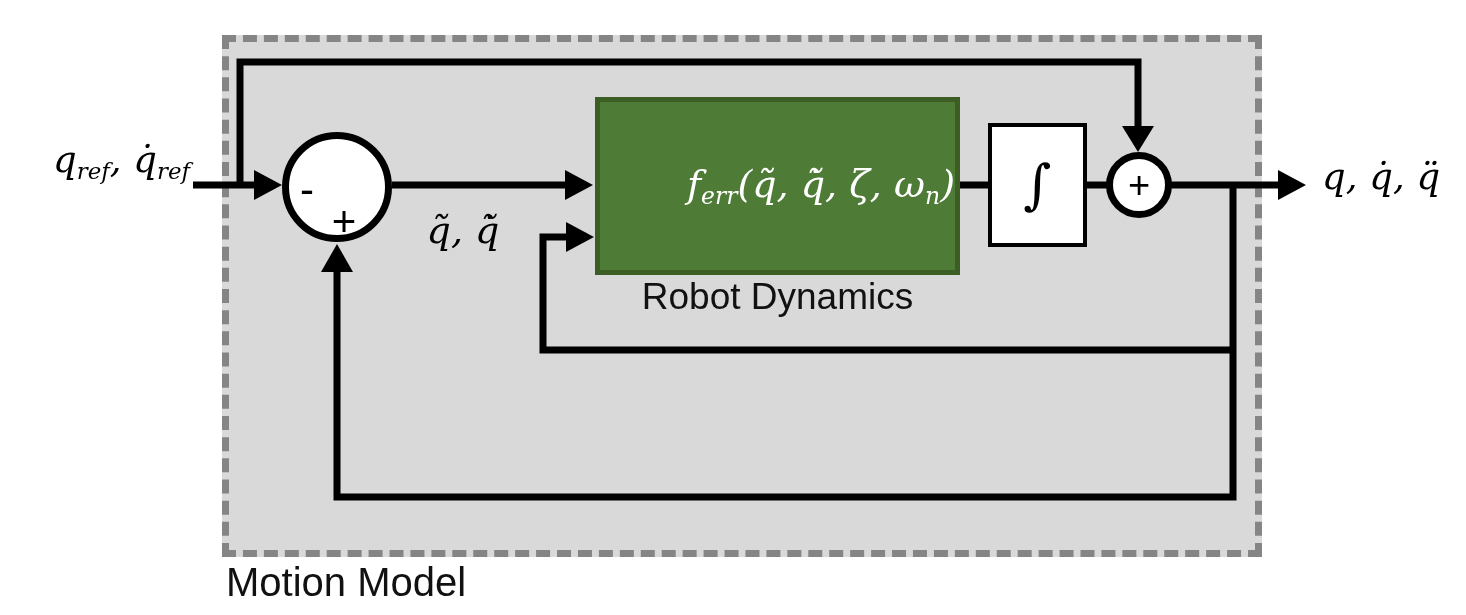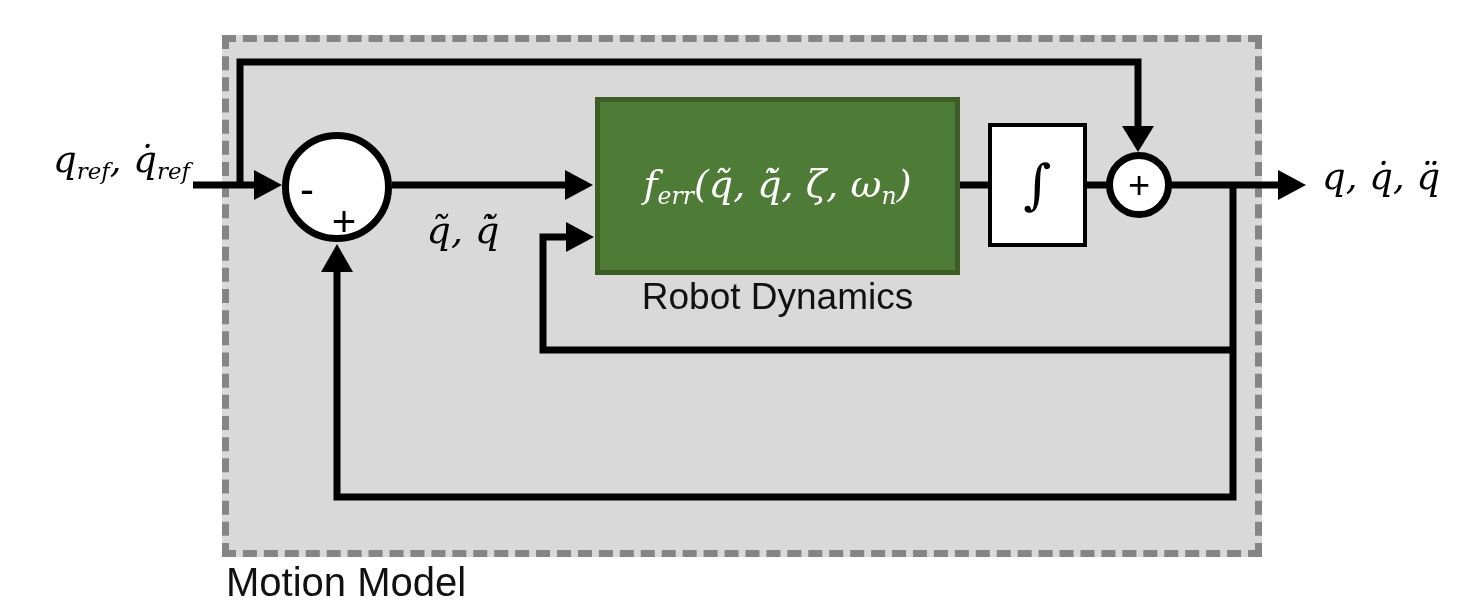--- a/index.html
+++ b/index.html
@@ -63,21 +63,21 @@
     position: absolute;
     left: 595px;
     top: 97px;
     width: 365px;
     height: 178px;
     box-sizing: border-box;
     background: #4e7b35;
     border: 5px solid #3c5e24;
     display: flex;
     align-items: center;
-    justify-content: center;
+    justify-content: flex-end;
   }
   .equation {
     font-family: "DejaVu Serif", serif;
     font-style: italic;
     font-size: 38px;
     color: #ffffff;
     white-space: nowrap;
   }
   .equation sub, .math sub {
     font-size: 0.62em;

